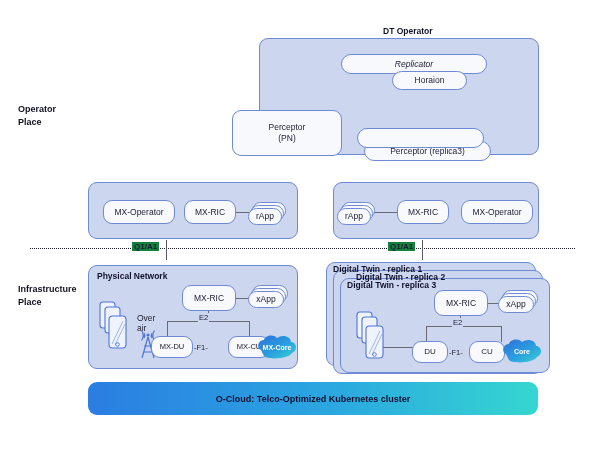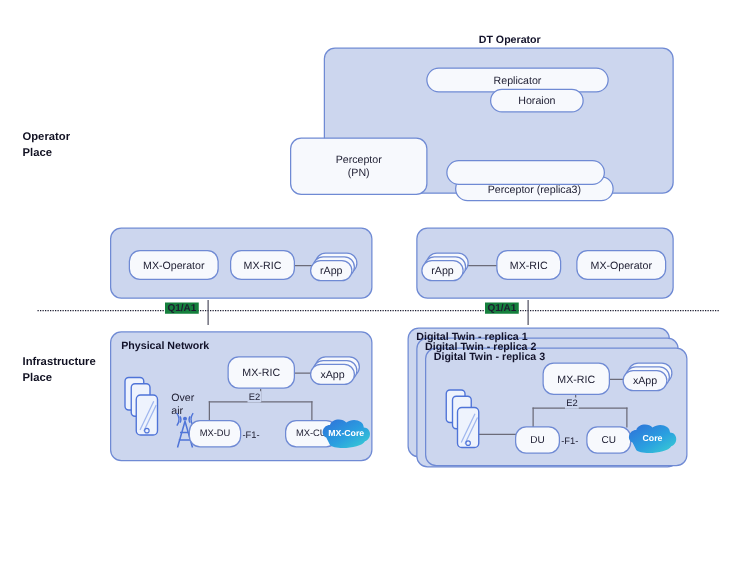--- a/index.html
+++ b/index.html
@@ -140,21 +140,21 @@
 <div id="canvas">
 
   <div class="place-label" style="left:18px; top:103px;">Operator
 Place</div>
   <div class="place-label" style="left:18px; top:283px;">Infrastructure
 Place</div>
 
   <div class="panel-title" style="left:383px; top:26px;">DT Operator</div>
   <div class="panel" style="left:259px; top:38px; width:280px; height:117px;"></div>
 
-  <div class="node pill" style="left:341px; top:54px; width:146px; height:20px;">Replicator</div>
+  <div class="node pill" style="left:341px; top:54px; width:146px; height:20px;font-style:italic;">Replicator</div>
   <div class="node pill" style="left:392px; top:71px; width:75px; height:19px;">Horaion</div>
 
   <div class="node pill" style="left:364px; top:141px; width:127px; height:20px;">Perceptor (replica3)</div>
   <div class="node pill" style="left:357px; top:128px; width:127px; height:20px;"></div>
 
   <div class="node round" style="left:232px; top:110px; width:110px; height:46px; white-space:pre-line;">Perceptor
 (PN)</div>
 
   <div class="panel" style="left:88px; top:182px; width:210px; height:57px;"></div>
   <div class="node round" style="left:103px; top:200px; width:72px; height:24px;">MX-Operator</div>
@@ -238,21 +238,21 @@
       </defs>
       <path d="M6 16 C1 14 3 6 9 6 C10 1 19 0 22 4 C27 0 36 2 36 8 C42 8 43 17 37 19 C34 25 12 26 9 22 Z" fill="url(#coreGrad1)"></path>
     </svg>
     <span>MX-Core</span>
   </div>
 
   <div class="panel" style="left:326px; top:262px; width:210px; height:104px;"></div>
   <div class="panel-title" style="left:333px; top:264px;">Digital Twin - replica 1</div>
 
   <div class="panel" style="left:333px; top:270px; width:210px; height:104px;"></div>
-  <div class="panel-title" style="left:340px; top:272px;">Digital Twin - replica 2</div>
+  <div class="panel-title" style="left:356px; top:272px;">Digital Twin - replica 2</div>
 
   <div class="panel" style="left:340px; top:278px; width:210px; height:95px;"></div>
   <div class="panel-title" style="left:347px; top:280px;">Digital Twin - replica 3</div>
 
   <div class="icon-wrap" style="left:355px; top:310px; width:40px; height:52px;">
     <svg width="40" height="52" viewBox="0 0 40 52">
       <g fill="#eef3fd" stroke="#4f74d8" stroke-width="1.1">
         <rect x="2" y="2" width="15" height="26" rx="3"></rect>
         <rect x="7" y="7" width="15" height="26" rx="3"></rect>
         <rect x="11" y="16" width="17" height="32" rx="3.5"></rect>
@@ -289,14 +289,15 @@
           <stop offset="0%" stop-color="#2f6fd8"></stop>
           <stop offset="55%" stop-color="#2a9fe0"></stop>
           <stop offset="100%" stop-color="#3ad2d2"></stop>
         </linearGradient>
       </defs>
       <path d="M6 16 C1 14 3 6 9 6 C10 1 19 0 22 4 C27 0 36 2 36 8 C42 8 43 17 37 19 C34 25 12 26 9 22 Z" fill="url(#coreGrad2)"></path>
     </svg>
     <span>Core</span>
   </div>
 
+  <div id="ocloud" style="left:88px; top:382px; width:450px; height:33px;">O-Cloud: Telco-Optimized Kubernetes cluster</div>
 
 </div>
 
 </body></html>

